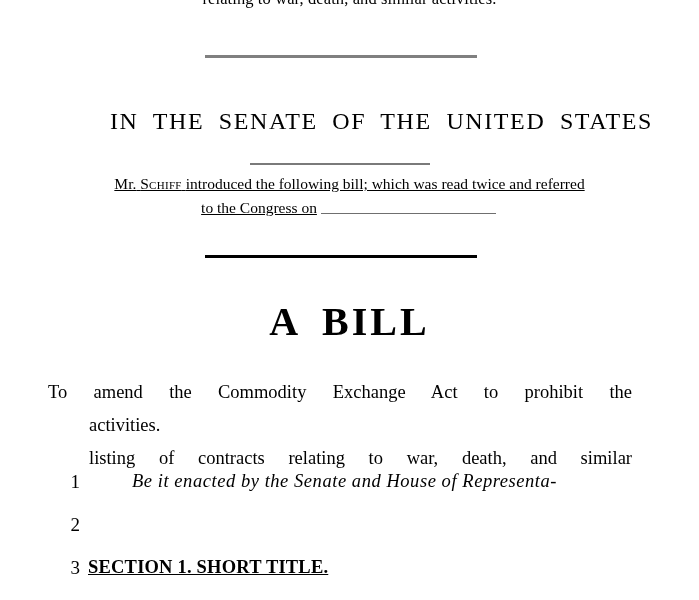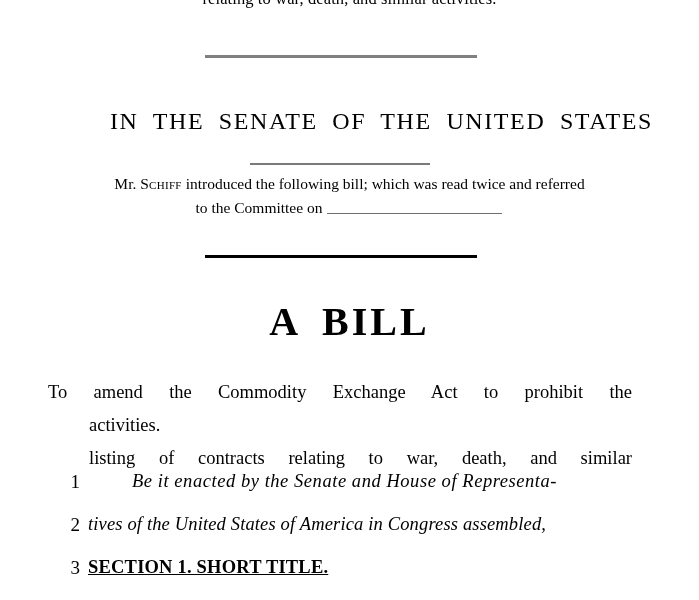--- a/index.html
+++ b/index.html
@@ -78,20 +78,21 @@
 
   
   .sponsor-block {
     position: absolute;
     left: 50px;
     top: 172px;
     width: 599px;
     text-align: center;
     font-size: 15.5px;
     line-height: 24px;
+    text-decoration: underline;
   }
   .smallcaps {
     font-variant: small-caps;
     letter-spacing: 0.3px;
   }
   .blank-line {
     display: inline-block;
     width: 175px;
     border-bottom: 1.5px solid #6f6f6f;
     margin: 0 2px -1px 4px;
@@ -190,41 +191,40 @@
   <div class="rule-thick-gray"></div>
 
   <div class="chamber-heading">IN THE SENATE OF THE UNITED STATES</div>
 
   <div class="rule-short-thin"></div>
 
   <div class="sponsor-block">
     <span>Mr.</span>
     <span class="smallcaps">Schiff</span>
     <span>introduced the following bill; which was read twice and referred</span><br>
-    <span>to the Committee on</span><span class="blank-line"></span>
+    <span>to the Congress on</span><span class="blank-line"></span>
   </div>
 
   <div class="rule-thick-black"></div>
 
   <div class="bill-title">A BILL</div>
 
   <div class="long-title">
     <span class="lt-line first">To amend the Commodity Exchange Act to prohibit the</span>
     <span class="lt-line last">activities.</span>
     <span class="lt-line indent">listing of contracts relating to war, death, and similar</span>
   </div>
 
   <div class="num-line l1">
     <span class="lnum">1</span>
     <span class="ltext italic">Be it enacted by the Senate and House of Representa-</span>
   </div>
 
   <div class="num-line l2">
     <span class="lnum">2</span>
-    <span class="ltext italic">tives of the United States of America in Congress assembled,</span>
   </div>
 
   <div class="num-line l3">
     <span class="lnum">3</span>
     <span class="ltext bold">SECTION 1. SHORT TITLE.</span>
   </div>
 
 </div>
 
 </body></html>

